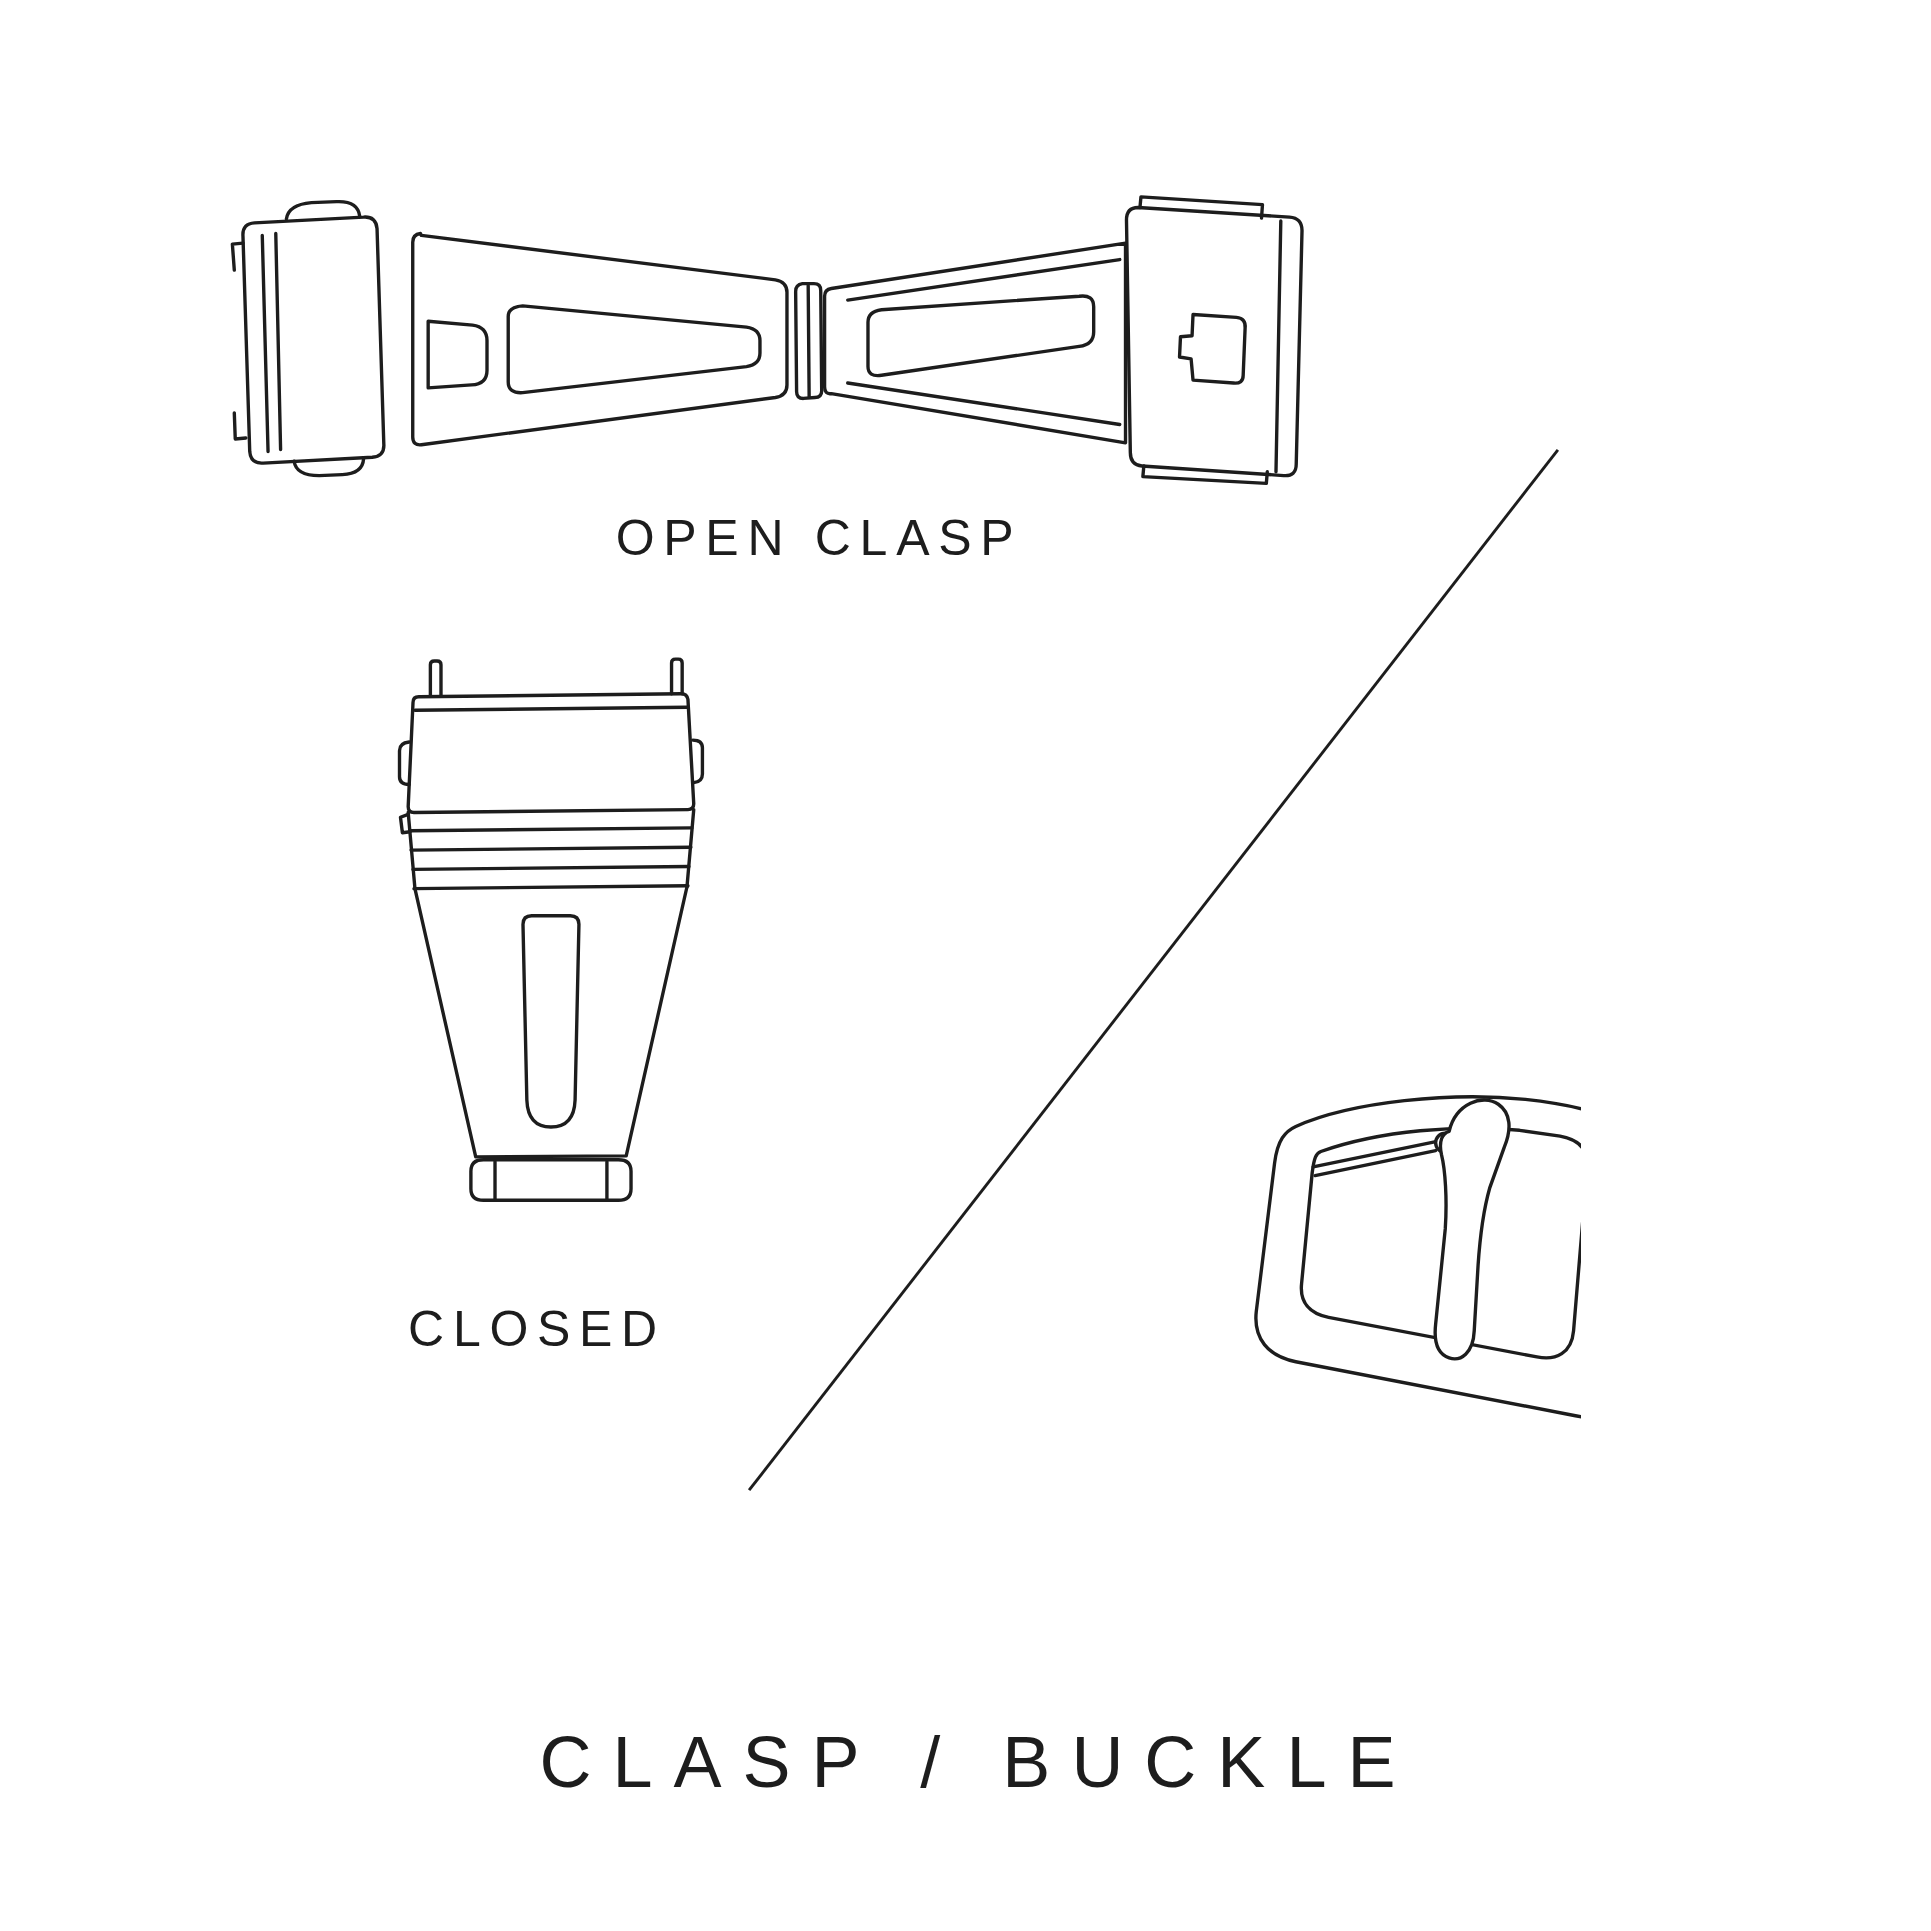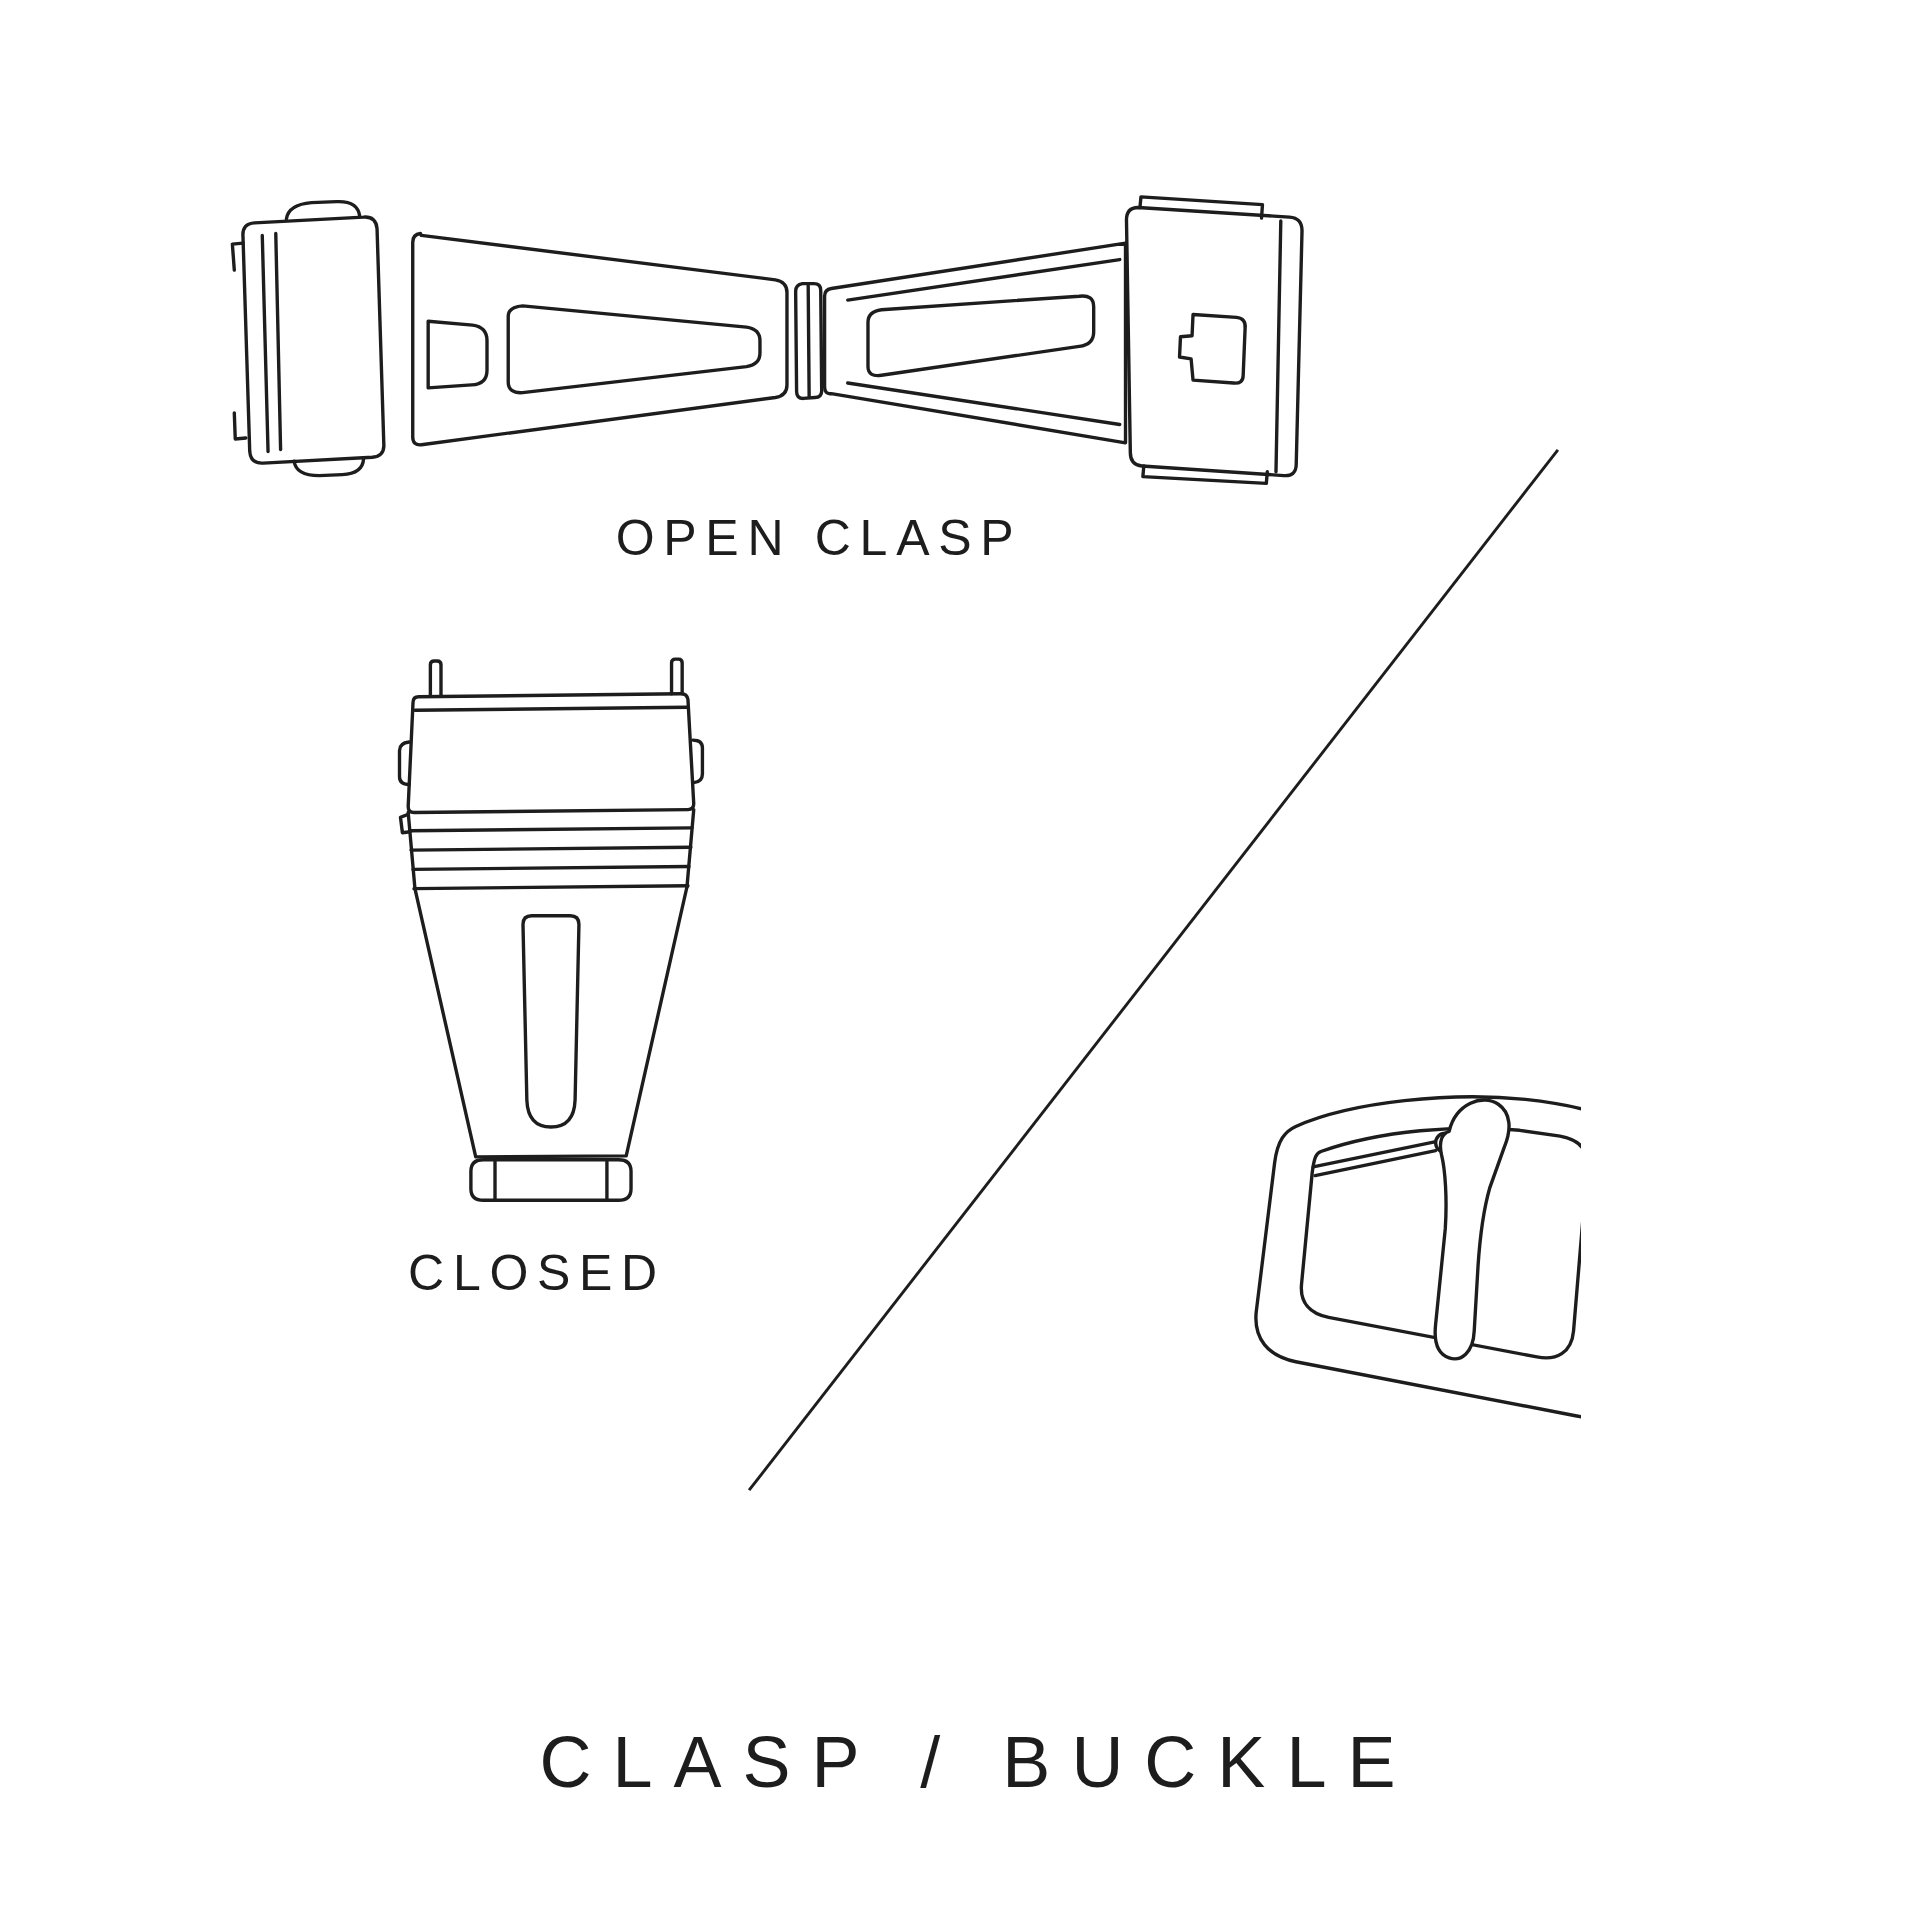--- a/index.html
+++ b/index.html
@@ -115,21 +115,21 @@
         <path d="M151,268 L191,268 Q200,268 200,277 L196,459 Q195,487 171,487 Q147,487 146,459 L142,277 Q142,268 151,268 Z"></path>
       </g>
       <g>
         <path d="M101,521 Q88,521 88,533 L88,551 Q88,563 101,563 L241,563 Q254,563 254,551 L254,533 Q254,521 241,521 Z"></path>
         <path d="M113,523 L113,561"></path>
         <path d="M229,523 L229,561"></path>
       </g>
     </g>
   </svg>
 
-  <div class="caption" style="left:537px; top:1244px;">CLOSED</div>
+  <div class="caption" style="left:537px; top:1300px;">CLOSED</div>
 
   <svg class="illo" style="left:743px; top:444px;" width="821" height="1052" viewBox="0 0 850 1090">
     <line x1="844" y1="6" x2="6" y2="1084" stroke="#1d1d1d" stroke-width="3"></line>
   </svg>
 
   <svg class="illo" style="left:1236px; top:1072px;" width="434" height="377" viewBox="0 0 450 390">
     <g class="stroke-group">
       <g>
         <path d="M62,56 C120,30 225,20 300,28 C345,33 382,42 400,52 C418,62 426,80 424,100 L406,318 C403,347 381,362 352,356 L62,300 C33,294 18,276 21,248 L40,94 C43,70 51,61 62,56 Z"></path>
         <path d="M88,82 C150,60 232,54 294,60 L336,66 C358,70 366,82 364,100 L350,268 C348,291 332,299 312,295 L96,254 C76,250 66,238 68,219 L79,104 C81,88 83,84 88,82 Z"></path>

